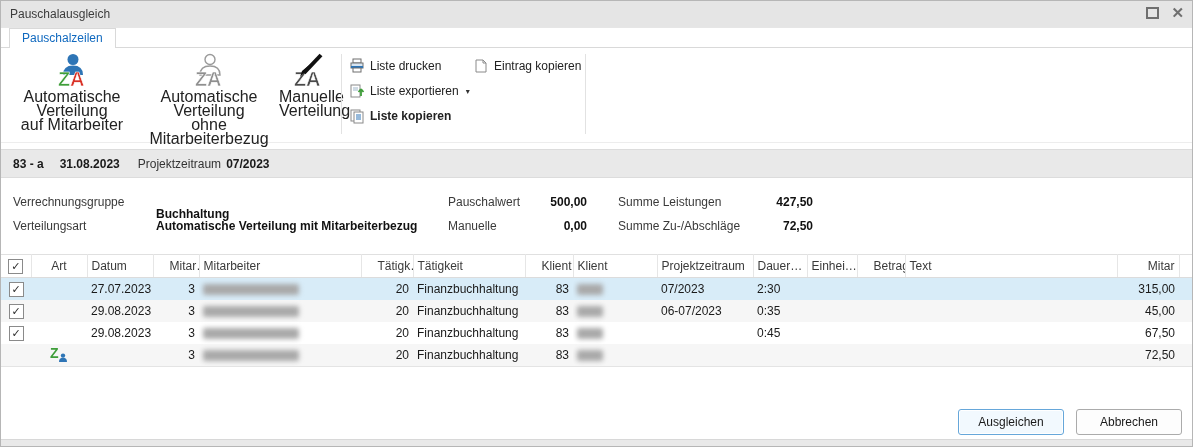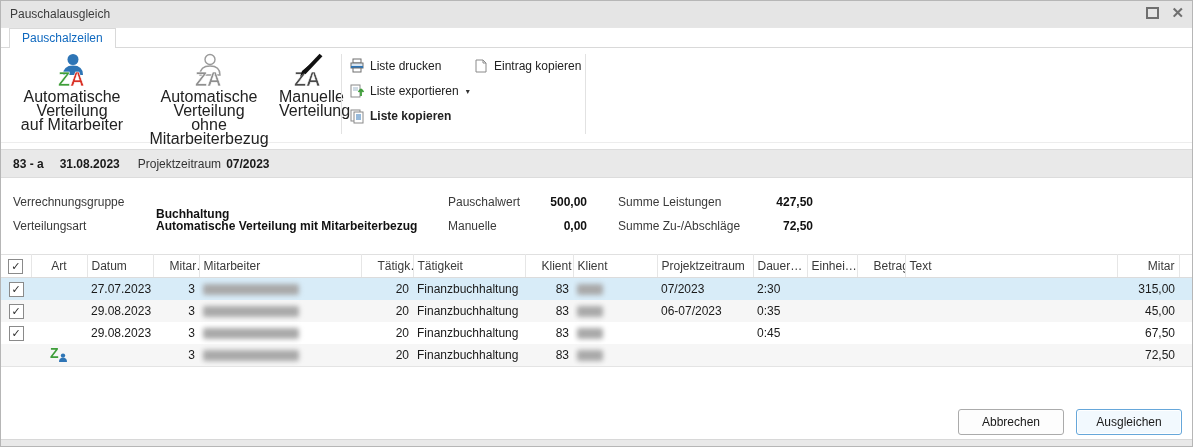--- a/index.html
+++ b/index.html
@@ -343,18 +343,18 @@
             <td class="al-r"></td>
             <td class=""></td>
             <td class="al-r">72,50</td>
             <td class=""></td>
           </tr>
         </tbody>
       </table>
   </div>
 
   <div class="footer-btns">
+    <div class="f-btn primary">Ausgleichen</div>
     <div class="f-btn secondary">Abbrechen</div>
-    <div class="f-btn primary">Ausgleichen</div>
   </div>
 
   <div class="bottom-strip"></div>
 </div>
 
 </body></html>

